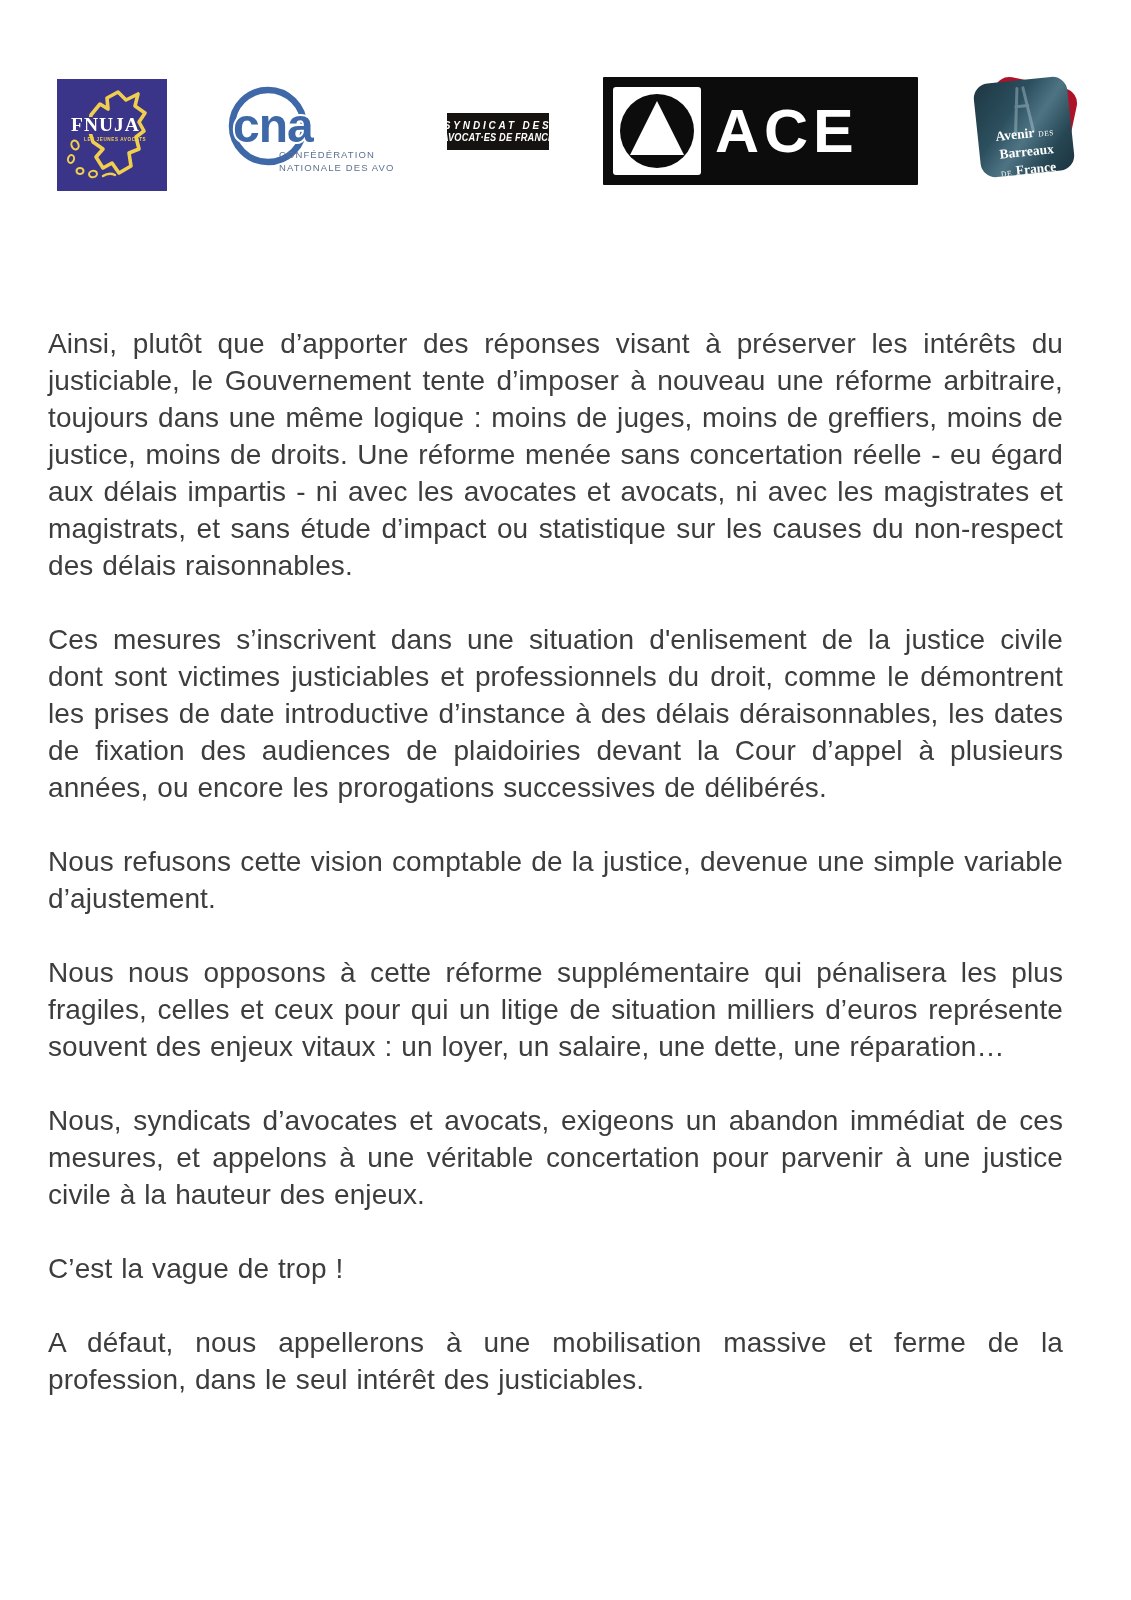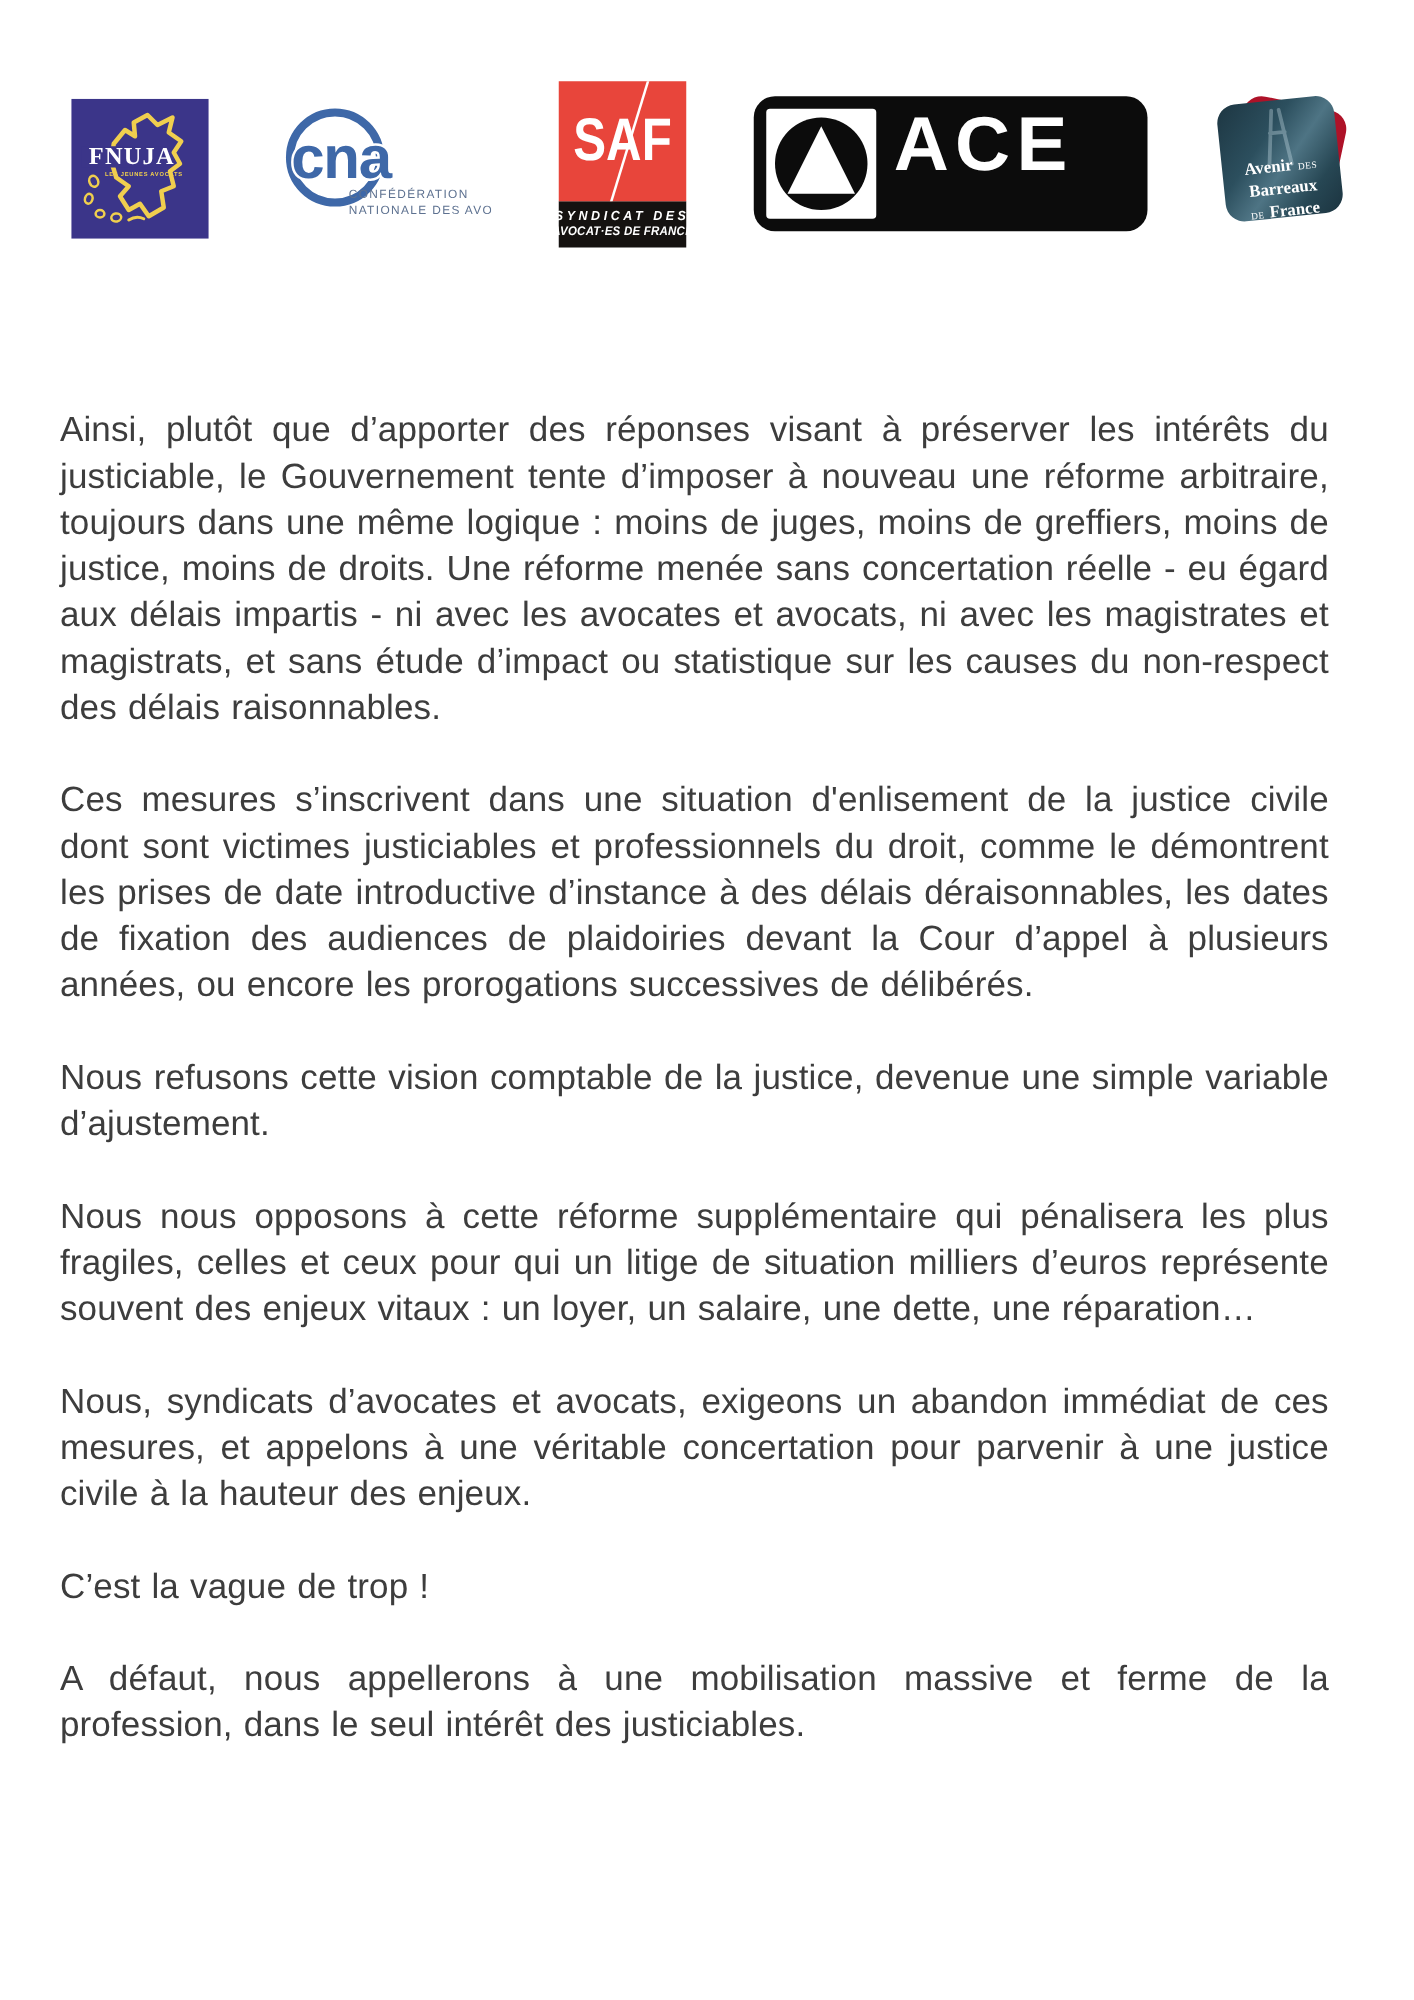--- a/index.html
+++ b/index.html
@@ -46,22 +46,22 @@
   .saf-band {
     width: 102px; height: 37px; background: #151210;
     display: flex; flex-direction: column; align-items: center;
     justify-content: center; color: #ffffff; font-style: italic;
   }
   .saf-band .l1 { font-size: 10.5px; font-weight: bold; letter-spacing: 3px; transform: scaleX(0.95); white-space: nowrap; }
   .saf-band .l2 { font-size: 10px;  font-weight: bold; letter-spacing: 0.2px; transform: scaleX(0.92); white-space: nowrap; margin-top: 1px; }
 
   
   .ace {
-    width: 315px; height: 108px; background: #0c0c0c; border-radius: 17px;
-    display: flex; align-items: flex-start; padding: 10px;
+    width: 315px; height: 108px; background: #0c0c0c; border-radius: 1px;
+    display: flex; align-items: center; padding: 10px;
   }
   .ace-tile {
     width: 88px; height: 88px; background: #ffffff; border-radius: 3px;
     display: flex; align-items: center; justify-content: center; flex: 0 0 auto;
   }
   .ace-txt { margin-left: 14px; color: #ffffff; display: flex; flex-direction: column; }
   .ace-word {
     font-size: 61px; font-weight: 800; letter-spacing: 5px;
     line-height: 0.92; font-family: "Liberation Sans", sans-serif;
   }
@@ -127,24 +127,20 @@
   <div class="logo cna">
     <svg viewBox="0 0 172 92" width="172" height="92">
       <circle cx="47" cy="41" r="36" fill="none" stroke="#3e68a8" stroke-width="6.5"></circle>
       <text x="12" y="57" font-family="Liberation Sans, sans-serif" font-weight="bold" font-size="48" fill="#3e68a8" stroke="#ffffff" stroke-width="4" paint-order="stroke" letter-spacing="-1">cna</text>
       <text x="58" y="73" font-family="Liberation Sans, sans-serif" font-size="9.5" fill="#5d7190" letter-spacing="1.1">CONFÉDÉRATION</text>
       <text x="58" y="86" font-family="Liberation Sans, sans-serif" font-size="9.5" fill="#5d7190" letter-spacing="1.1">NATIONALE DES AVOCATS</text>
     </svg>
   </div>
 
   <div class="logo saf">
-    <div class="saf-box">
-      <div class="saf-slash"></div>
-      <div class="saf-word">SAF</div>
-    </div>
     <div class="saf-band">
       <div class="l1">SYNDICAT DES</div>
       <div class="l2">AVOCAT·ES DE FRANCE</div>
     </div>
   </div>
 
   <div class="logo ace">
     <div class="ace-tile">
       <svg viewBox="0 0 88 88" width="88" height="88">
         <circle cx="44" cy="44" r="37" fill="#0c0c0c"></circle>

